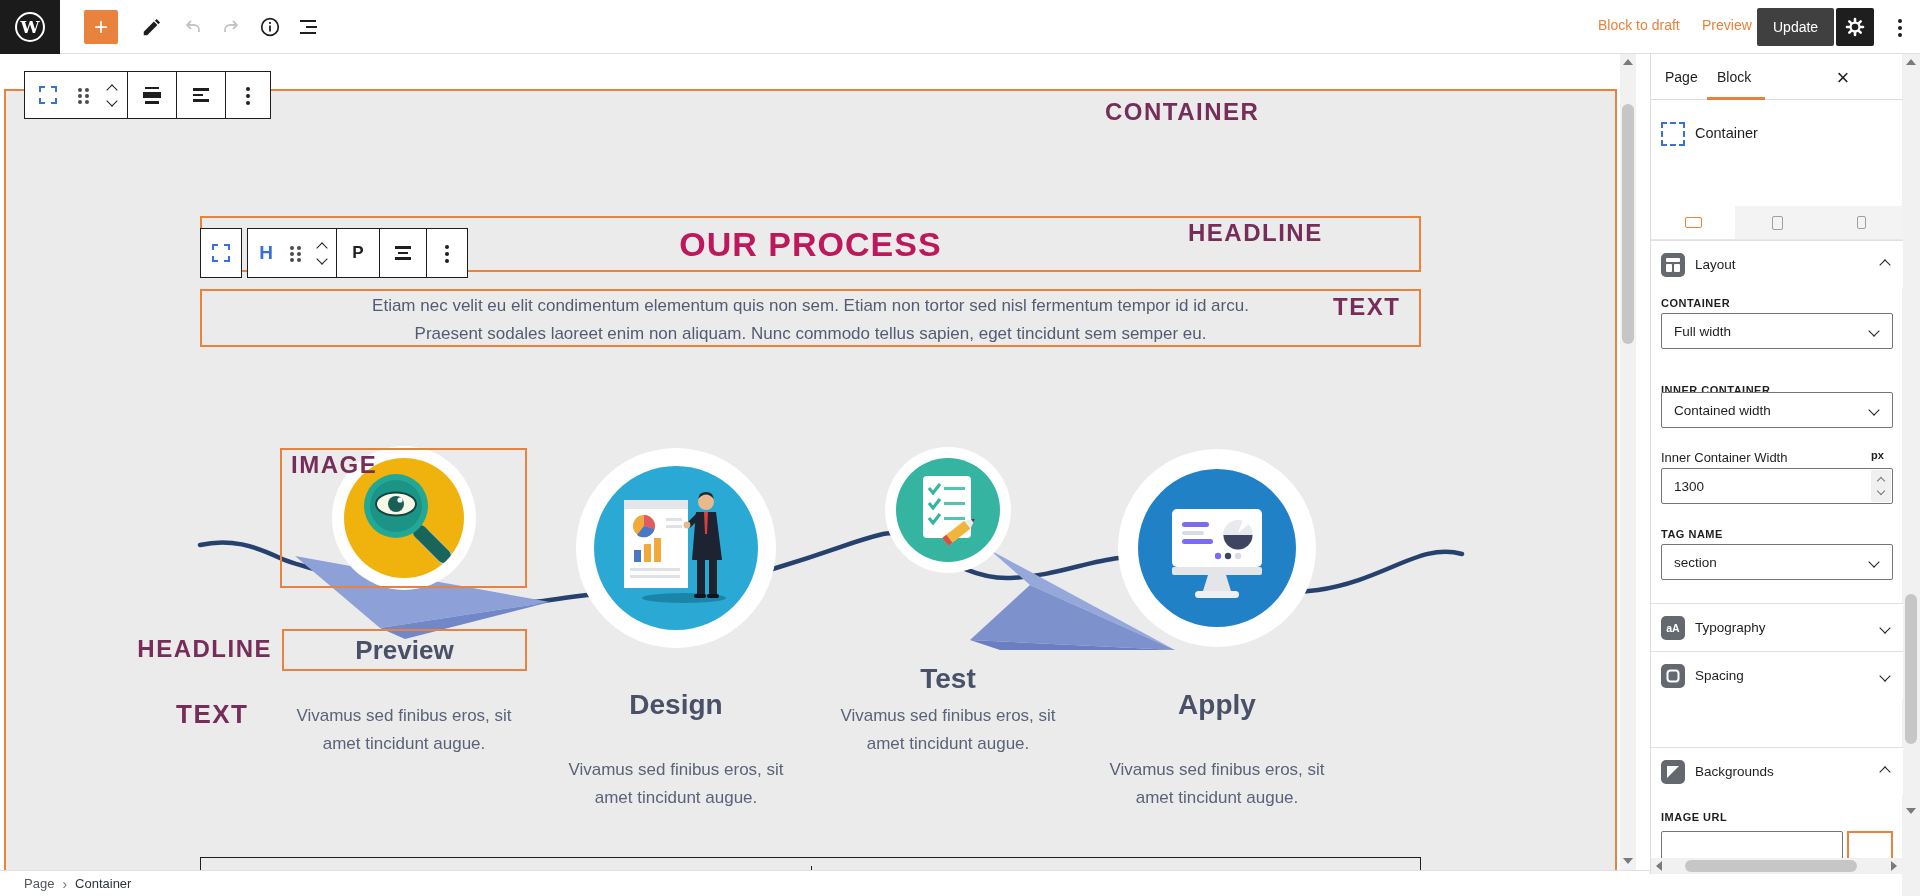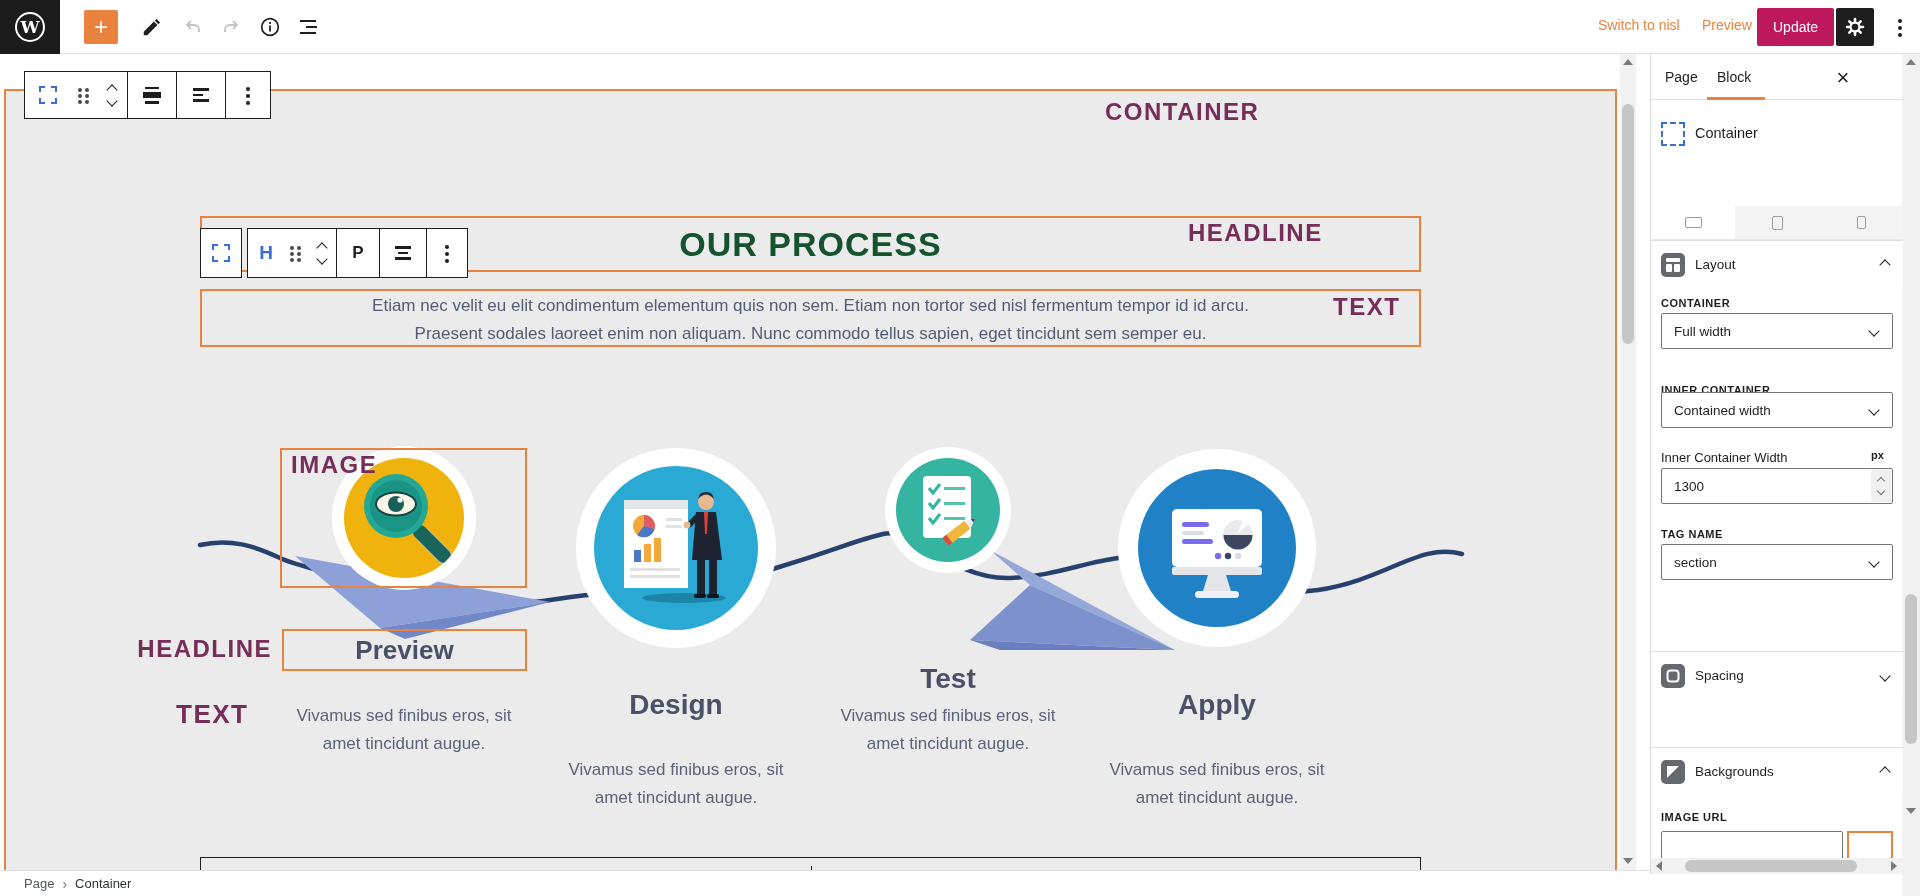--- a/index.html
+++ b/index.html
@@ -8,21 +8,21 @@
   .abs { position:absolute; }
   #app { position:relative; width:1920px; height:896px; background:#fff; overflow:hidden; }
 
   
   #topbar { position:absolute; left:0; top:0; width:1920px; height:54px; background:#fff; border-bottom:1px solid #e0e0e0; z-index:50; }
   .wp-logo { position:absolute; left:0; top:0; width:60px; height:54px; background:#1b1b1b; display:flex; align-items:center; justify-content:center; }
   .wp-logo .wp-circ { width:30px; height:30px; border:2px solid #fff; border-radius:50%; color:#fff; display:flex; align-items:center; justify-content:center; font-family:"DejaVu Serif", serif; font-size:17px; font-weight:bold; }
   .plus-btn { position:absolute; left:84px; top:10px; width:34px; height:34px; background:#E8823C; border-radius:2px; color:#fff; font-size:24px; display:flex; align-items:center; justify-content:center; cursor:pointer; }
   .tb-icon { position:absolute; top:9px; width:36px; height:36px; display:flex; align-items:center; justify-content:center; cursor:pointer; }
   .link-orange { position:absolute; top:17px; font-size:14px; color:#E8823C; cursor:pointer; white-space:nowrap; }
-  .update-btn { position:absolute; left:1757px; top:8px; height:38px; padding:0 16px; background:#be185d; color:#fff; border:none; border-radius:2px; font-size:14px; font-family:inherit; cursor:pointer; }
+  .update-btn { position:absolute; left:1757px; top:8px; height:38px; padding:0 16px; background:#404040; color:#fff; border:none; border-radius:2px; font-size:14px; font-family:inherit; cursor:pointer; }
   .gear-btn { position:absolute; left:1836px; top:8px; width:38px; height:38px; background:#1e1e1e; border-radius:2px; display:flex; align-items:center; justify-content:center; cursor:pointer; }
   .dots3v { width:4px; height:4px; border-radius:50%; background:#1e1e1e; box-shadow:0 7px 0 #1e1e1e, 0 14px 0 #1e1e1e; margin-top:-12px; }
 
   
   #canvas { position:absolute; left:0; top:54px; width:1650px; height:816px; background:#fff; overflow:hidden; }
   .container-section { position:absolute; left:4px; top:35px; width:1613px; height:860px; border:2px solid #E8823C; background:#EBEBEB; }
   .lbl-purple { position:absolute; color:#772D59; font-weight:bold; letter-spacing:1.5px; font-size:24px; z-index:7; }
 
   .block-toolbar { position:absolute; background:#fff; border:1px solid #1e1e1e; display:flex; align-items:stretch; z-index:20; }
   .bt-cell { display:flex; align-items:center; justify-content:center; cursor:pointer; }
@@ -30,21 +30,21 @@
   .dash-sq { width:18px; height:18px; border:2px dashed #3A6FD8; }
   .drag-dots { width:4px; height:4px; border-radius:50%; background:#4b4b4b; box-shadow:7px 0 0 #4b4b4b, 0 6px 0 #4b4b4b, 7px 6px 0 #4b4b4b, 0 12px 0 #4b4b4b, 7px 12px 0 #4b4b4b; margin:-10px 4px 0 -4px; }
   .chev { width:8px; height:8px; border-right:1.6px solid #1e1e1e; border-bottom:1.6px solid #1e1e1e; }
   .chev.up { transform:rotate(-135deg); }
   .chev.down { transform:rotate(45deg); }
   .mover { display:flex; flex-direction:column; gap:3px; align-items:center; }
   .bars { display:flex; flex-direction:column; gap:3px; }
   .bars div { background:#1e1e1e; height:2.5px; }
 
   .orange-box { position:absolute; border:2px solid #E8823C; z-index:5; }
-  .heading-main { position:absolute; left:200px; top:162px; width:1221px; height:56px; display:flex; align-items:center; justify-content:center; font-size:34px; font-weight:bold; letter-spacing:1px; color:#14532d; z-index:4; }
+  .heading-main { position:absolute; left:200px; top:162px; width:1221px; height:56px; display:flex; align-items:center; justify-content:center; font-size:34px; font-weight:bold; letter-spacing:1px; color:#be185d; z-index:4; }
   .para-main { position:absolute; left:200px; top:238px; width:1221px; text-align:center; font-size:17px; line-height:28px; color:#525C72; z-index:4; }
 
   .ring { position:absolute; background:#fff; border-radius:50%; display:flex; align-items:center; justify-content:center; z-index:3; }
   .ring > div { border-radius:50%; overflow:hidden; }
   .col-title { position:absolute; text-align:center; font-weight:bold; color:#4A5068; z-index:4; }
   .col-text { position:absolute; text-align:center; font-size:17px; line-height:28px; color:#5A6378; z-index:4; }
 
   .empty-block { position:absolute; left:200px; top:803px; width:1221px; height:60px; border:1.5px solid #1e1e1e; z-index:4; }
   .caret { position:absolute; left:50%; top:8px; width:1.5px; height:17px; background:#1e1e1e; }
 
@@ -118,21 +118,21 @@
         </svg>
     </div>
     <div class="tb-icon" style="left:290px;">
       <div>
         <div style="width:16px;height:2.5px;background:#1e1e1e;margin-bottom:3.5px;"></div>
         <div style="width:11px;height:2.5px;background:#1e1e1e;margin:0 0 3.5px 6px;"></div>
         <div style="width:16px;height:2.5px;background:#1e1e1e;"></div>
       </div>
     </div>
 
-    <span class="link-orange" style="left:1598px;">Switch to nisl</span>
+    <span class="link-orange" style="left:1598px;">Block to draft</span>
     <span class="link-orange" style="left:1702px;">Preview</span>
     <button class="update-btn">Update</button>
     <div class="gear-btn">
       <svg width="20" height="20" viewBox="0 0 20 20">
         <g stroke="#fff" stroke-width="2.6" stroke-linecap="round">
           <line x1="10" y1="2" x2="10" y2="5"></line>
             <line x1="10" y1="15" x2="10" y2="18"></line>
           <line x1="2" y1="10" x2="5" y2="10"></line>
             <line x1="15" y1="10" x2="18" y2="10"></line>
           <line x1="4.3" y1="4.3" x2="6.4" y2="6.4"></line>
@@ -437,20 +437,27 @@
       <div class="chev up"></div>
       <div class="chev down"></div>
     </div>
 
     <div class="field-label" style="left:10px; top:474px;">TAG NAME</div>
     <div class="select-box" style="left:10px; top:490px;">
       <span>section</span>
       <div class="chev down"></div>
     </div>
 
+    <div class="panel-hdr" style="top:549px;">
+      <div class="icon-chip">
+          <span style="color:#fff;font-size:10.5px;font-weight:bold;">aA</span>
+        </div>
+      <span class="p-label">Typography</span>
+      <div class="chev down"></div>
+    </div>
     <div class="panel-hdr" style="top:597px;">
       <div class="icon-chip">
         <svg width="14" height="14" viewBox="0 0 14 14">
             <rect x="1.5" y="1.5" width="11" height="11" rx="3" fill="none" stroke="#fff" stroke-width="2"></rect>
           </svg>
       </div>
       <span class="p-label">Spacing</span>
       <div class="chev down"></div>
     </div>
     <div class="panel-hdr" style="top:693px;">

